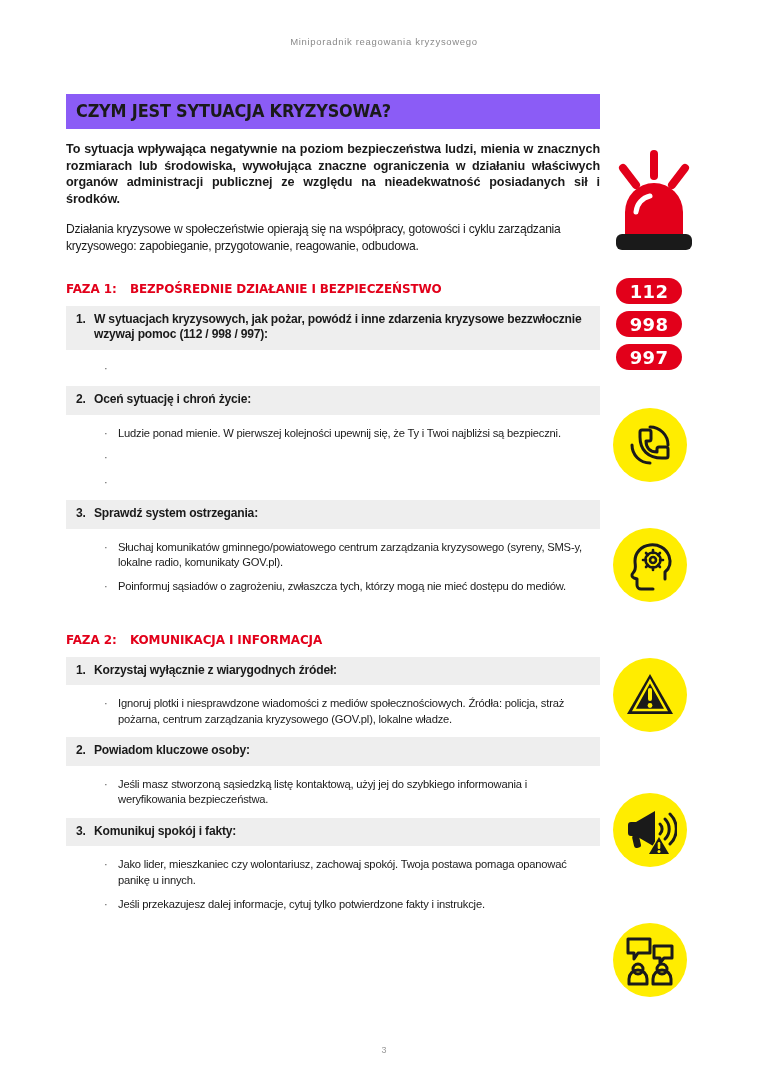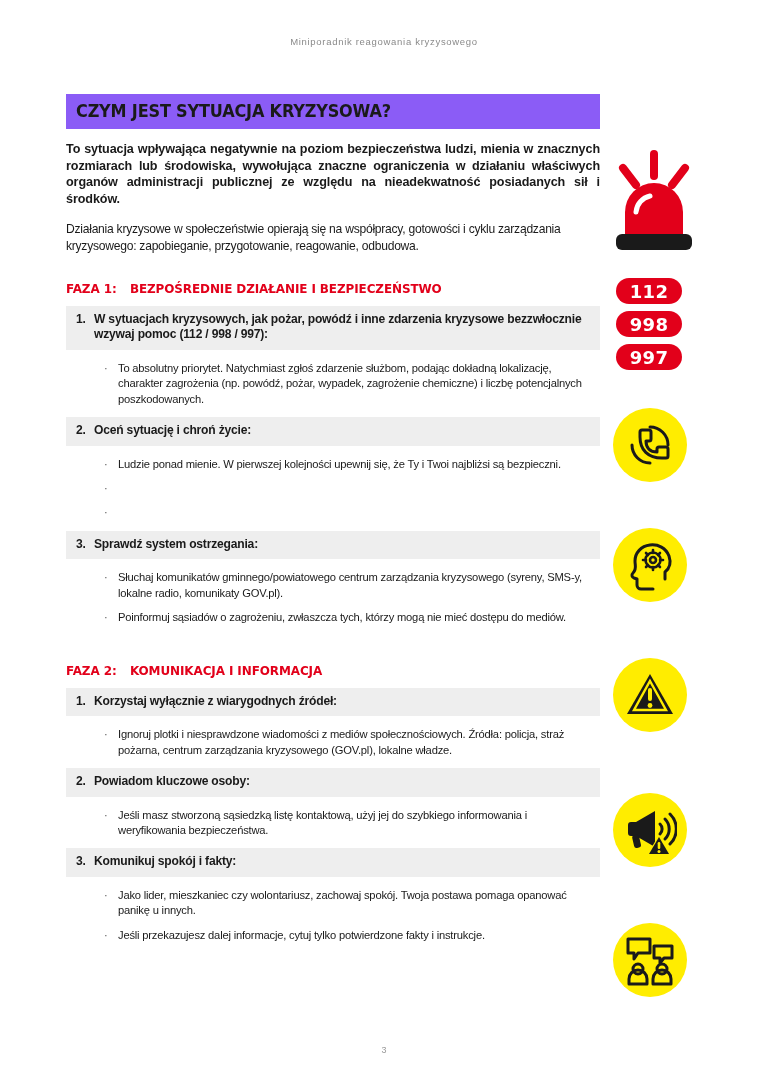--- a/index.html
+++ b/index.html
@@ -217,21 +217,20 @@
 
     <div class="step-band">
       <div class="step-band-inner">
         <span class="step-num">1.</span>
         <span class="step-title">W sytuacjach kryzysowych, jak pożar, powódź i inne zdarzenia kryzysowe bezzwłocznie wzywaj pomoc (112 / 998 / 997):</span>
       </div>
     </div>
     <div class="bullets">
       <div class="bullet">
         <span class="bullet-dot">·</span>
-        <span class="bullet-text">To absolutny priorytet. Natychmiast zgłoś zdarzenie służbom, podając dokładną lokalizację, charakter zagrożenia (np. powódź, pożar, wypadek, zagrożenie chemiczne) i liczbę potencjalnych poszkodowanych.</span>
       </div>
     </div>
 
     <div class="step-band">
       <div class="step-band-inner">
         <span class="step-num">2.</span>
         <span class="step-title">Oceń sytuację i chroń życie:</span>
       </div>
     </div>
     <div class="bullets">

